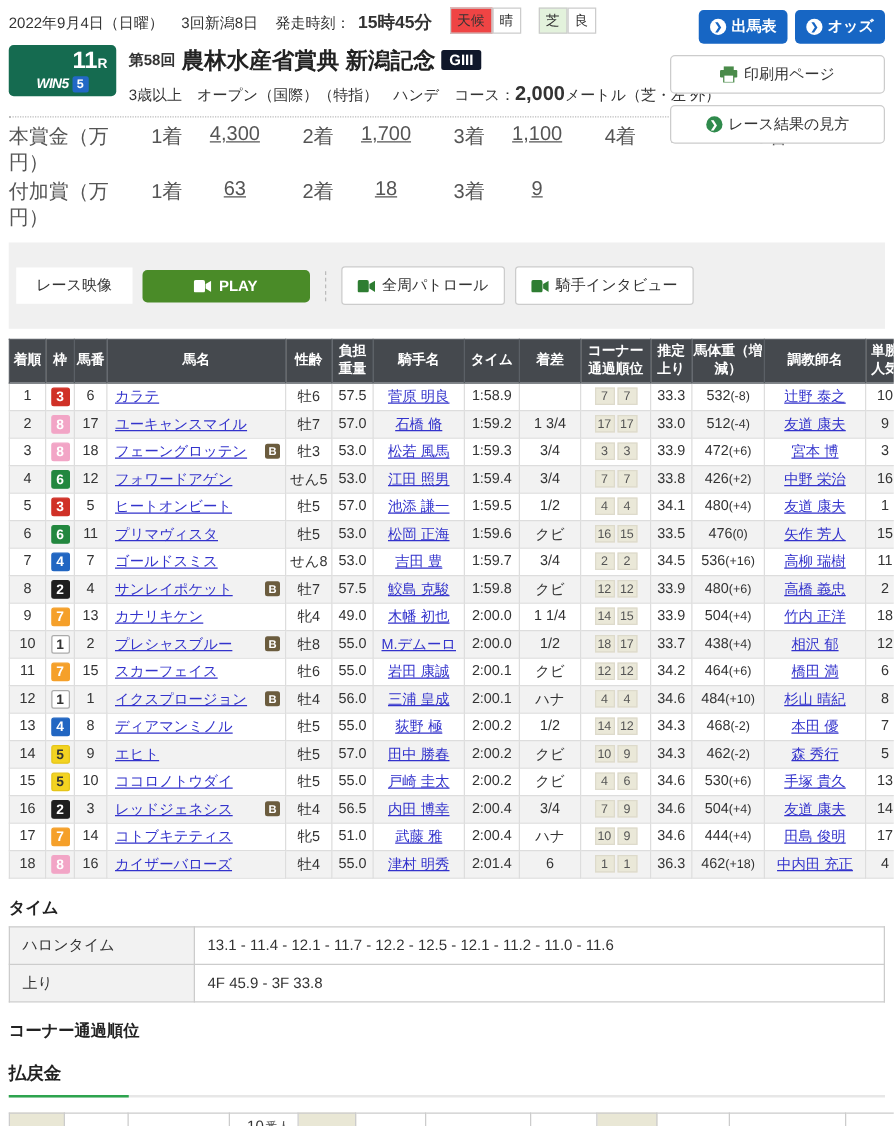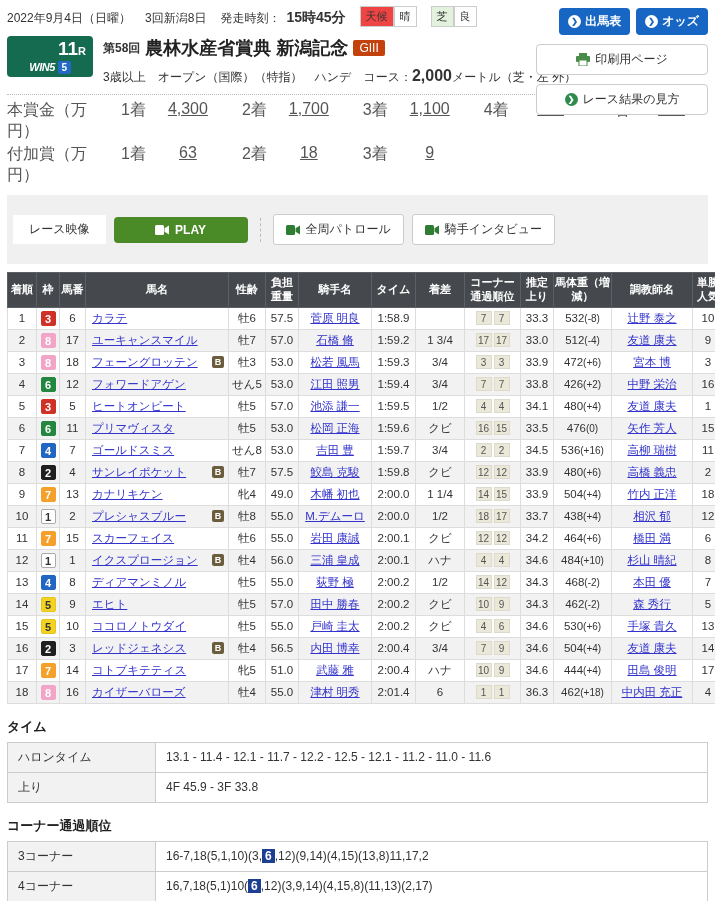--- a/index.html
+++ b/index.html
@@ -38,21 +38,21 @@
     text-align: center; padding: 3px 0 3px; flex: none; }
   .race-no { font-size: 19px; font-weight: bold; line-height: 1.05; padding-left: 44px; }
   .race-no .r { font-size: 11px; }
   .win5 { display: flex; align-items: center; justify-content: center; gap: 3px; margin-top: 2px; }
   .win5-text { font-style: italic; font-weight: bold; font-size: 11px; letter-spacing: -0.5px; }
   .win5-num { background: #2268c6; width: 13px; height: 13px; font-size: 10px; font-weight: bold;
     display: inline-flex; align-items: center; justify-content: center; border-radius: 2px; }
   .race-title-row { display: flex; align-items: center; gap: 5px; }
   .race-prefix { font-size: 12px; font-weight: bold; }
   .race-title { font-size: 18px; font-weight: bold; color: #222; }
-  .grade-badge { background: #c2410c; color: #fff; font-weight: normal; font-size: 12px;
+  .grade-badge { background: #0f172a; color: #fff; font-weight: bold; font-size: 12px;
     padding: 1px 6px; border-radius: 2px; }
   .conditions { font-size: 12px; margin-top: 7px; color: #333; }
   .distance { font-size: 16px; font-weight: bold; }
 
   .dotted-divider { border-top: 1px dotted #bbb; margin: 8px 0 5px; width: 528px; }
 
   .prize-line { font-size: 16px; color: #555; display: flex; margin-top: 2px; gap: 20px; }
   .prize-label { width: 82px; }
   .prize-rank { margin-left: 12px; }
   .prize-val { display: inline-block; width: 44px; text-align: center; text-decoration: underline; }
@@ -567,32 +567,20 @@
           <td>13.1 - 11.4 - 12.1 - 11.7 - 12.2 - 12.5 - 12.1 - 11.2 - 11.0 - 11.6</td>
         </tr>
         <tr>
           <td class="info-label">上り</td>
           <td>4F 45.9 - 3F 33.8</td>
         </tr>
       </tbody>
     </table>
 
   <div class="section-h">コーナー通過順位</div>
-  <table class="info-table">
-      <tbody id="corner-body">
-        <tr>
-          <td class="info-label">3コーナー</td>
-          <td>16-7,18(5,1,10)(3,<span class="hl6">6</span>,12)(9,14)(4,15)(13,8)11,17,2</td>
-        </tr>
-        <tr>
-          <td class="info-label">4コーナー</td>
-          <td>16,7,18(5,1)10(<span class="hl6">6</span>,12)(3,9,14)(4,15,8)(11,13)(2,17)</td>
-        </tr>
-      </tbody>
-    </table>
 
   <div class="payout-h">払戻金</div>
   <div class="payout-rule"></div>
   <table class="payout">
     <colgroup>
       <col style="width:44px">
         <col style="width:51px">
         <col style="width:81px">
         <col style="width:55px">
       <col style="width:46px">

